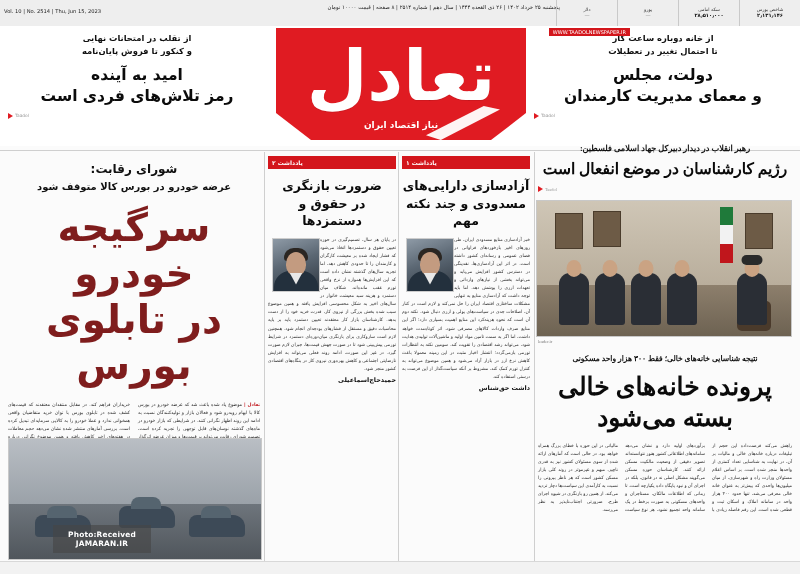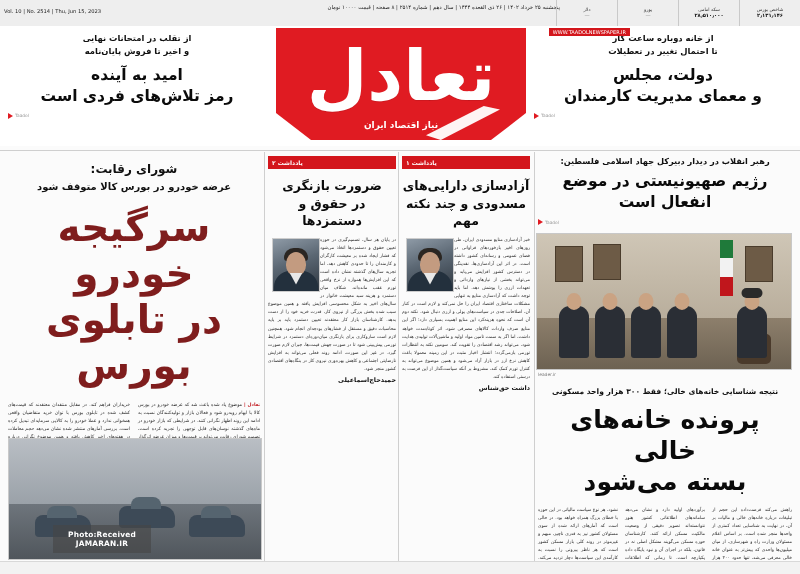--- a/index.html
+++ b/index.html
@@ -92,21 +92,21 @@
   .playmark .tlabel{font-size:4.4px;color:#9a9a9a;direction:ltr;}
 
   
   .hrule{position:absolute;left:0;width:800px;height:1px;background:#cfcfcf;}
   .vrule{position:absolute;width:1px;background:#cfcfcf;}
 
   
   .colLeft{position:absolute;left:8px;top:156px;width:252px;height:404px;direction:rtl;}
   .colMid2{position:absolute;left:268px;top:156px;width:128px;height:404px;direction:rtl;}
   .colMid1{position:absolute;left:402px;top:156px;width:128px;height:404px;direction:rtl;}
-  .colRight{position:absolute;left:538px;top:155px;width:254px;height:404px;direction:rtl;}
+  .colRight{position:absolute;left:538px;top:143px;width:254px;height:404px;direction:rtl;font-family:Liberation Serif, serif;}
 
   
   .lead-kicker{
     text-align:center;font-size:10px;font-weight:bold;line-height:1.6;color:#111;
     padding:4px 2px 0;
   }
   .lead-kicker .l1{font-size:12px;}
   .lead-head{
     text-align:center;font-size:39px;font-weight:bold;line-height:1.18;
     color:#7f1d1d;margin-top:10px;letter-spacing:-1px;
@@ -276,21 +276,21 @@
         <div class="qval">—</div>
       </div>
     </div>
   </div>
 
   <div class="masthead">
 
     <div class="teaser left">
       <div class="kicker">
         <div>از تقلب در امتحانات نهایی</div>
-        <div>و اخیر تا فروش پایان‌نامه</div>
+        <div>و کنکور تا فروش پایان‌نامه</div>
       </div>
       <div class="head">
         <div>امید به آینده</div>
         <div>رمز تلاش‌های فردی است</div>
       </div>
       <div class="playmark">
         <span class="tri"></span>
         <span class="tlabel">Taadol</span>
       </div>
     </div>
@@ -379,21 +379,21 @@
       <div class="hair"></div>
       <div class="face"></div>
       <div class="collar"></div>
     </div>
     <div class="note-body">خبر آزادسازی منابع مسدودی ایران، طی روزهای اخیر بازخوردهای فراوانی در فضای عمومی و رسانه‌ای کشور داشته است. در اثر این آزادسازی‌ها، نقدینگی در دسترس کشور افزایش می‌یابد و می‌تواند بخشی از نیازهای وارداتی و تعهدات ارزی را پوشش دهد. اما باید توجه داشت که آزادسازی منابع به تنهایی مشکلات ساختاری اقتصاد ایران را حل نمی‌کند و لازم است در کنار آن، اصلاحات جدی در سیاست‌های پولی و ارزی دنبال شود. نکته دوم آن است که نحوه هزینه‌کرد این منابع اهمیت بسیاری دارد؛ اگر این منابع صرف واردات کالاهای مصرفی شود، اثر کوتاه‌مدت خواهد داشت، اما اگر به سمت تامین مواد اولیه و ماشین‌آلات تولیدی هدایت شود، می‌تواند رشد اقتصادی را تقویت کند. سومین نکته به انتظارات تورمی بازمی‌گردد؛ انتشار اخبار مثبت در این زمینه معمولا باعث کاهش نرخ ارز در بازار آزاد می‌شود و همین موضوع می‌تواند به کنترل تورم کمک کند، مشروط بر آنکه سیاست‌گذار از این فرصت به درستی استفاده کند.</div>
     <div class="note-author">داشت حق‌شناس</div>
   </div>
 
   <div class="colRight">
     <div class="right-kicker">رهبر انقلاب در دیدار دبیرکل جهاد اسلامی فلسطین:</div>
-    <div class="right-head">رژیم صهیونیستی در موضع انفعال است</div>
+    <div class="right-head">رژیم کارشناسان در موضع انفعال است</div>
     <div class="playmark">
       <span class="tri"></span>
       <span class="tlabel">Taadol</span>
     </div>
 
     <div class="photo-main">
       <div class="wallpanel"></div>
       <div class="floor"></div>
       <div class="frame" style="left:18px;top:12px;"></div>
       <div class="frame" style="left:56px;top:10px;"></div>

